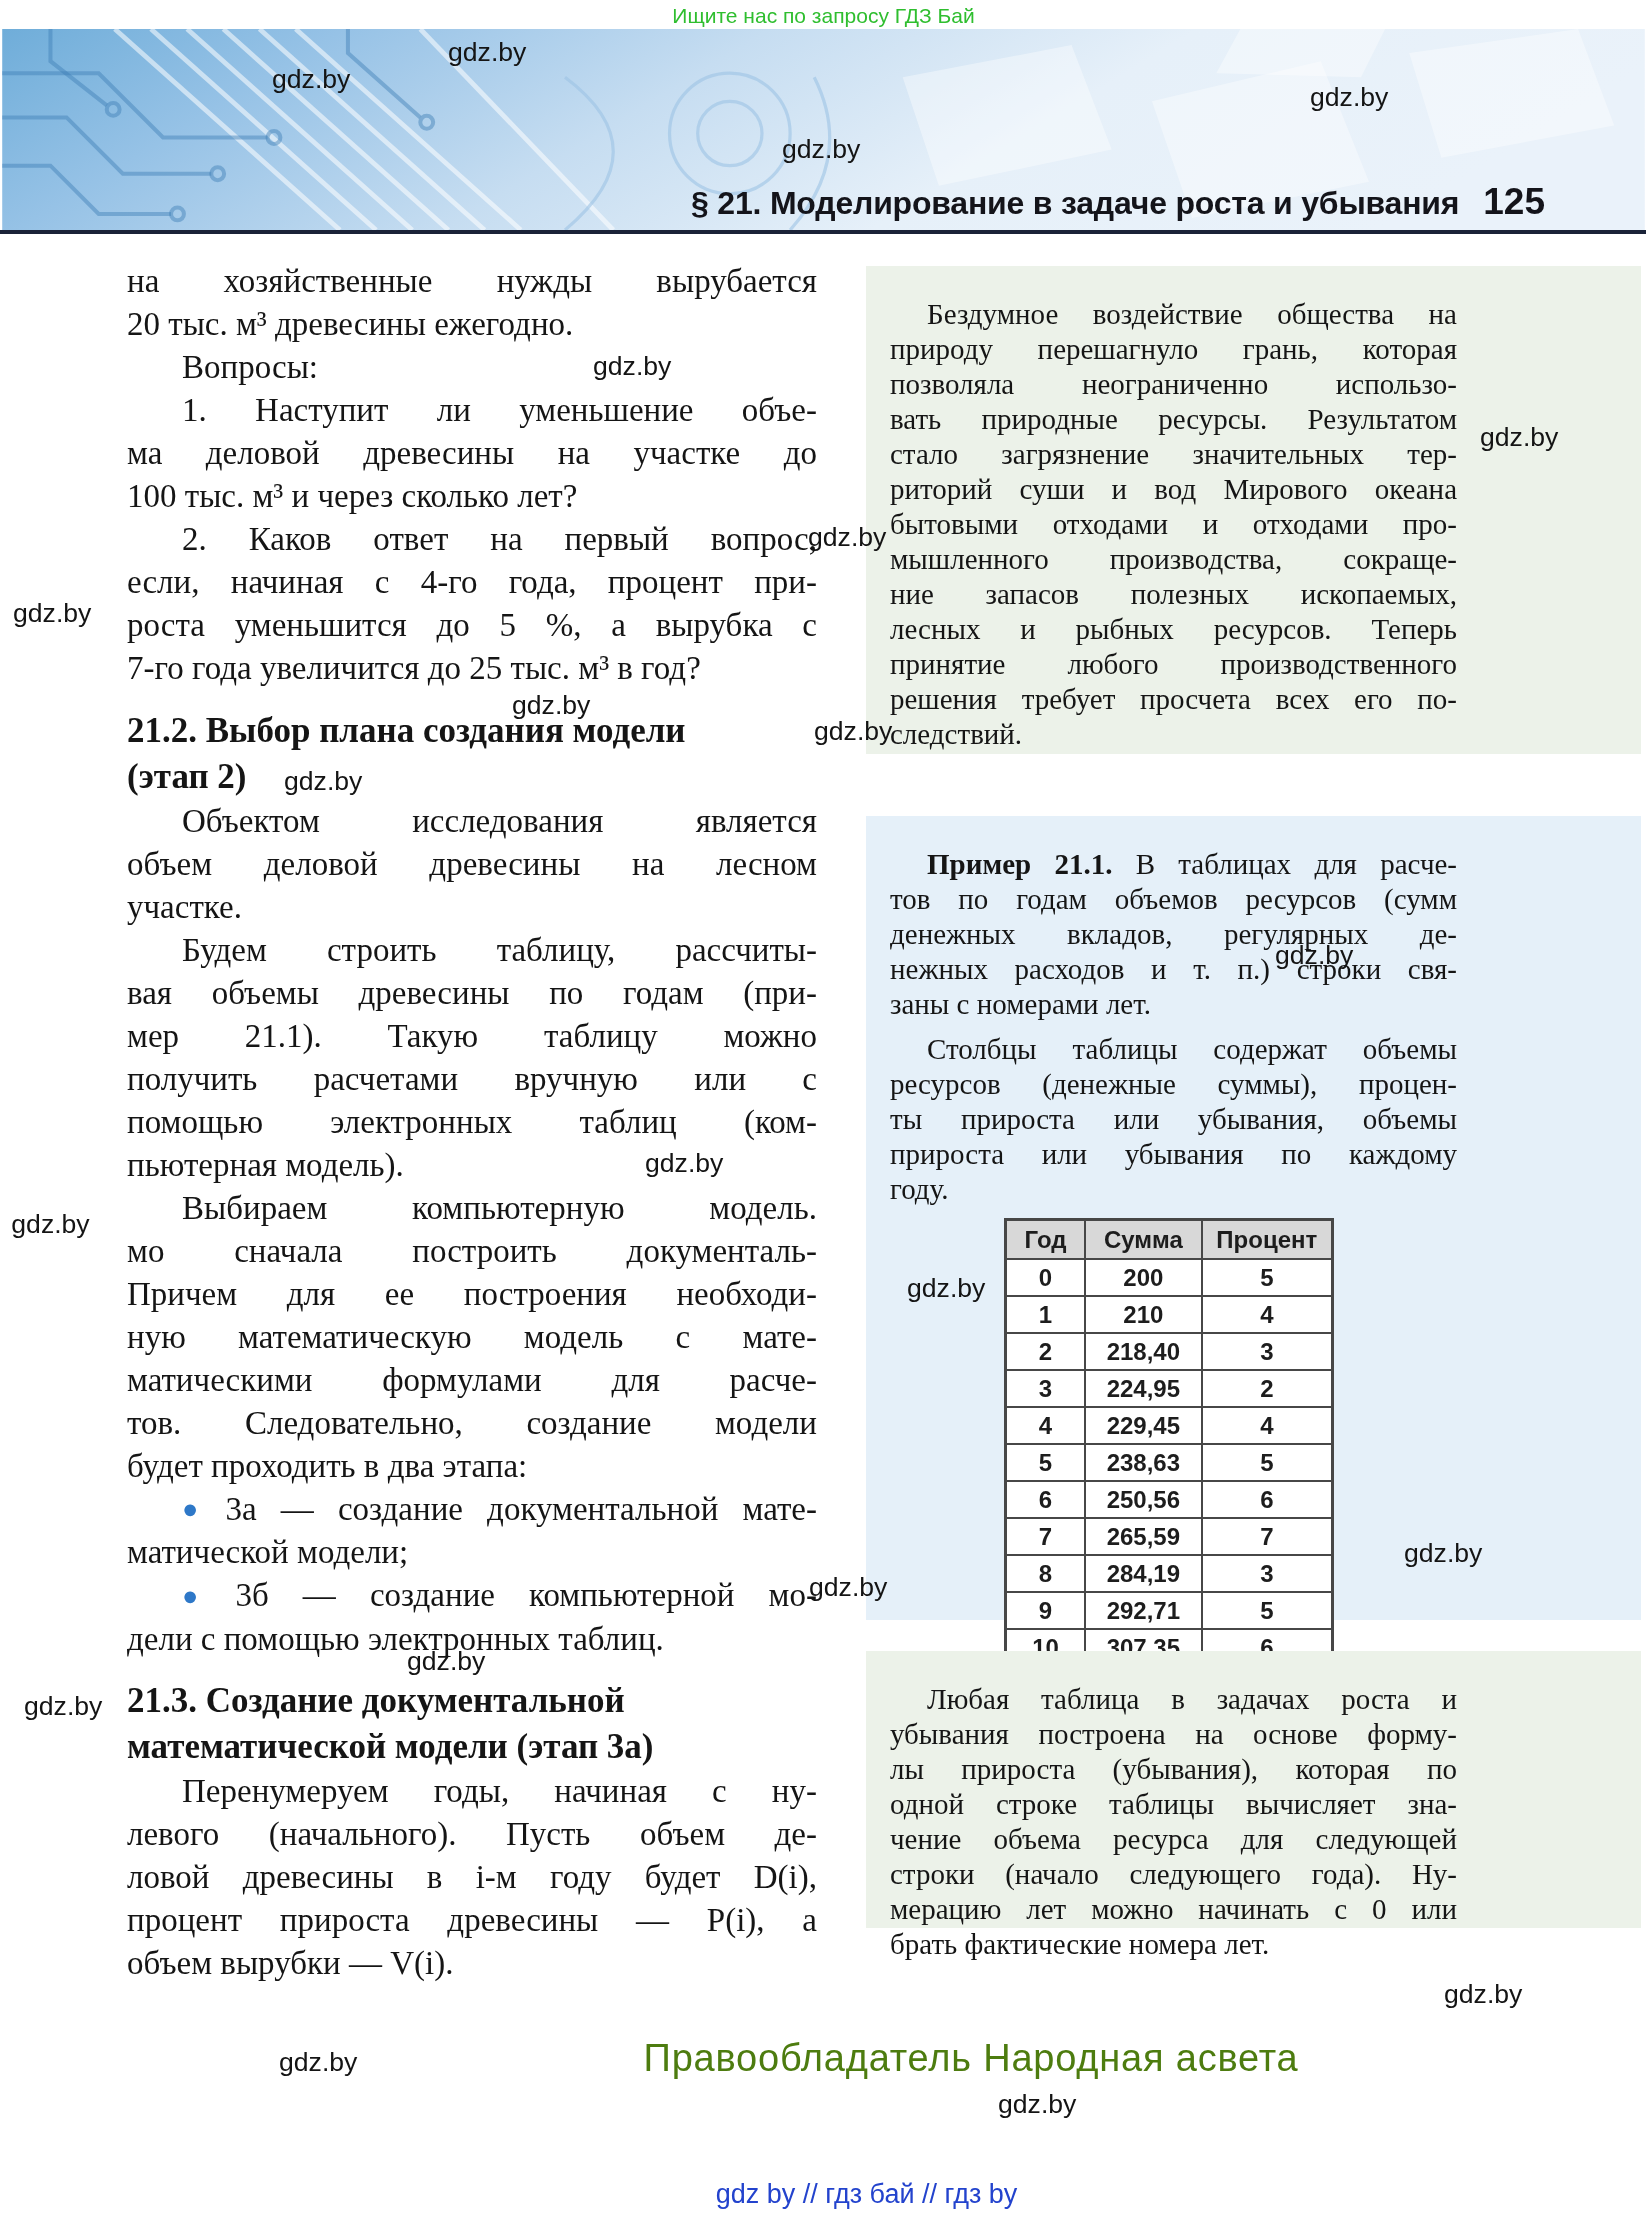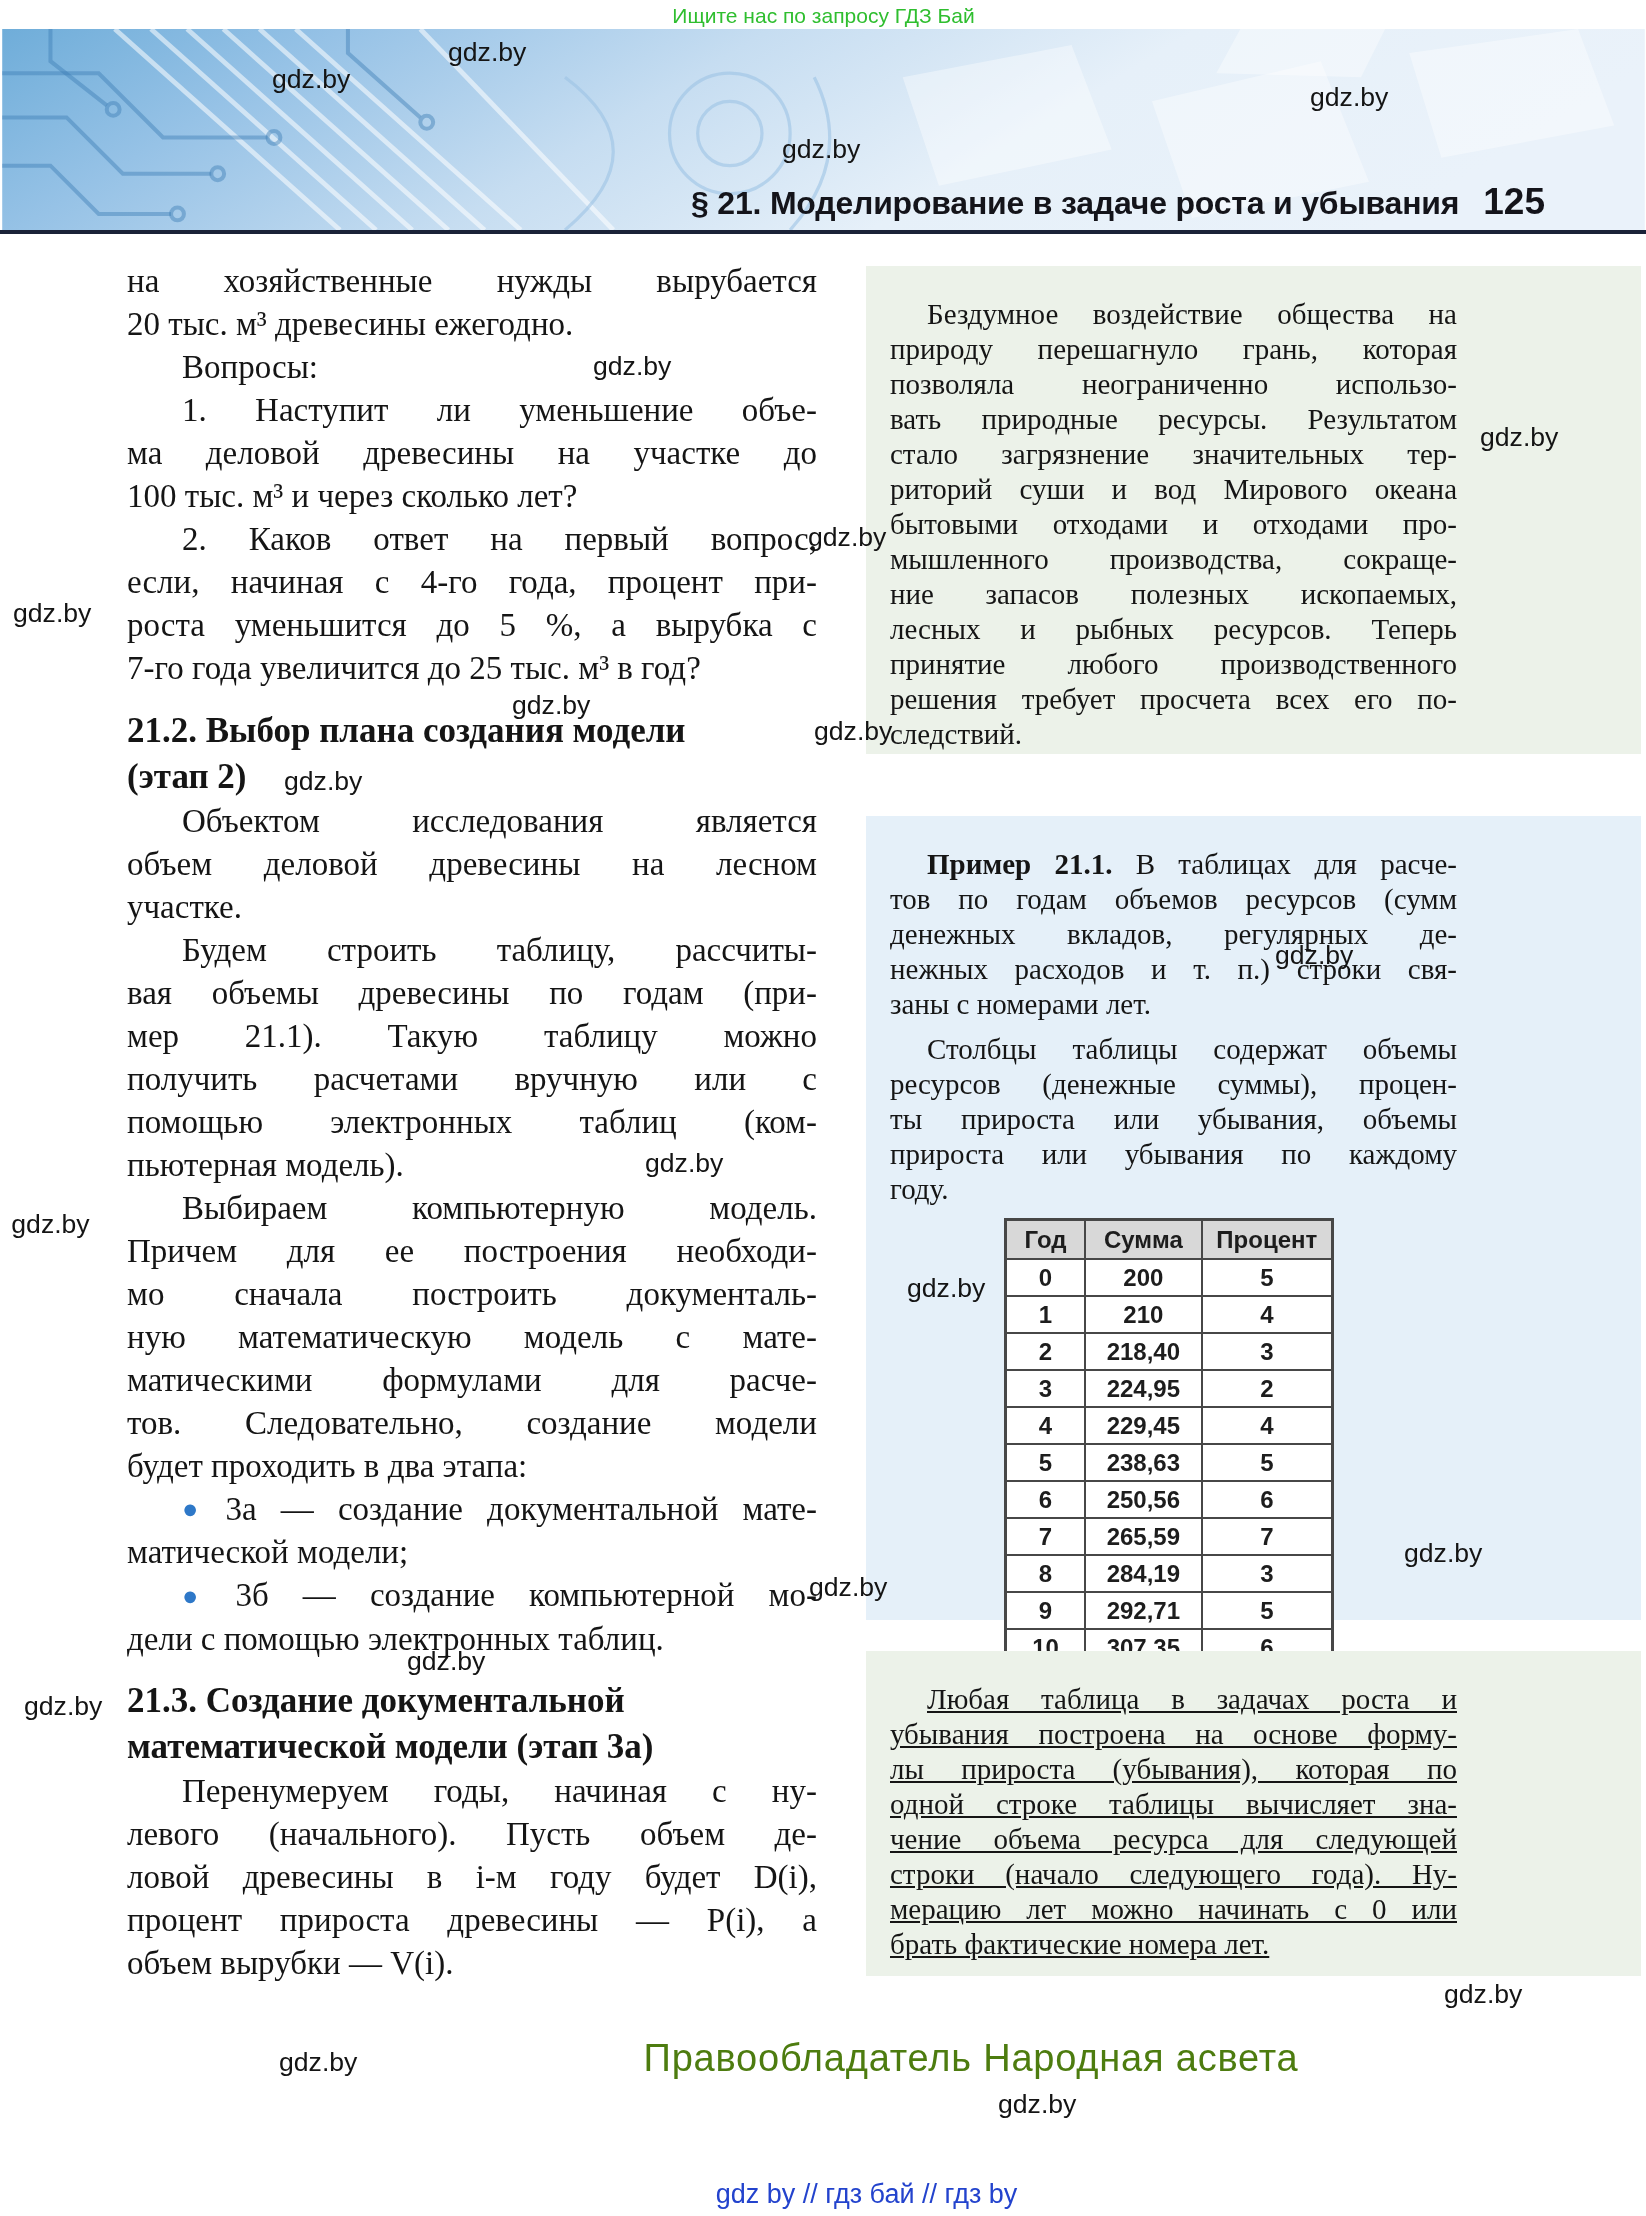--- a/index.html
+++ b/index.html
@@ -136,22 +136,22 @@
     <div class="pblock">
       <div class="line ind">Будем строить таблицу, рассчиты-</div>
       <div class="line">вая объемы древесины по годам (при-</div>
       <div class="line">мер 21.1). Такую таблицу можно</div>
       <div class="line">получить расчетами вручную или с</div>
       <div class="line">помощью электронных таблиц (ком-</div>
       <div class="line last">пьютерная модель).</div>
     </div>
     <div class="pblock">
       <div class="line ind">Выбираем компьютерную модель.</div>
+      <div class="line">мо сначала построить документаль-</div>
       <div class="line">Причем для ее построения необходи-</div>
-      <div class="line">мо сначала построить документаль-</div>
       <div class="line">ную математическую модель с мате-</div>
       <div class="line">матическими формулами для расче-</div>
       <div class="line">тов. Следовательно, создание модели</div>
       <div class="line last">будет проходить в два этапа:</div>
     </div>
     <div class="pblock">
       <div class="line ind"><span class="dot">●</span>3а — создание документальной мате-</div>
       <div class="line last">матической модели;</div>
     </div>
     <div class="pblock">
@@ -274,21 +274,21 @@
             <td>6</td>
           </tr>
           <tr>
             <td>11</td>
             <td>325,79</td>
             <td>5</td>
           </tr>
         </tbody>
       </table>
     </div>
-    <div class="box green" style="top: 1651px; height: 325px; text-decoration: underline;">
+    <div class="box green" style="top: 1651px; height: 277px;">
       <div class="p2">
         <div class="line ind">Любая таблица в задачах роста и</div>
         <div class="line">убывания построена на основе форму-</div>
         <div class="line">лы прироста (убывания), которая по</div>
         <div class="line">одной строке таблицы вычисляет зна-</div>
         <div class="line">чение объема ресурса для следующей</div>
         <div class="line">строки (начало следующего года). Ну-</div>
         <div class="line">мерацию лет можно начинать с 0 или</div>
         <div class="line last">брать фактические номера лет.</div>
       </div>

